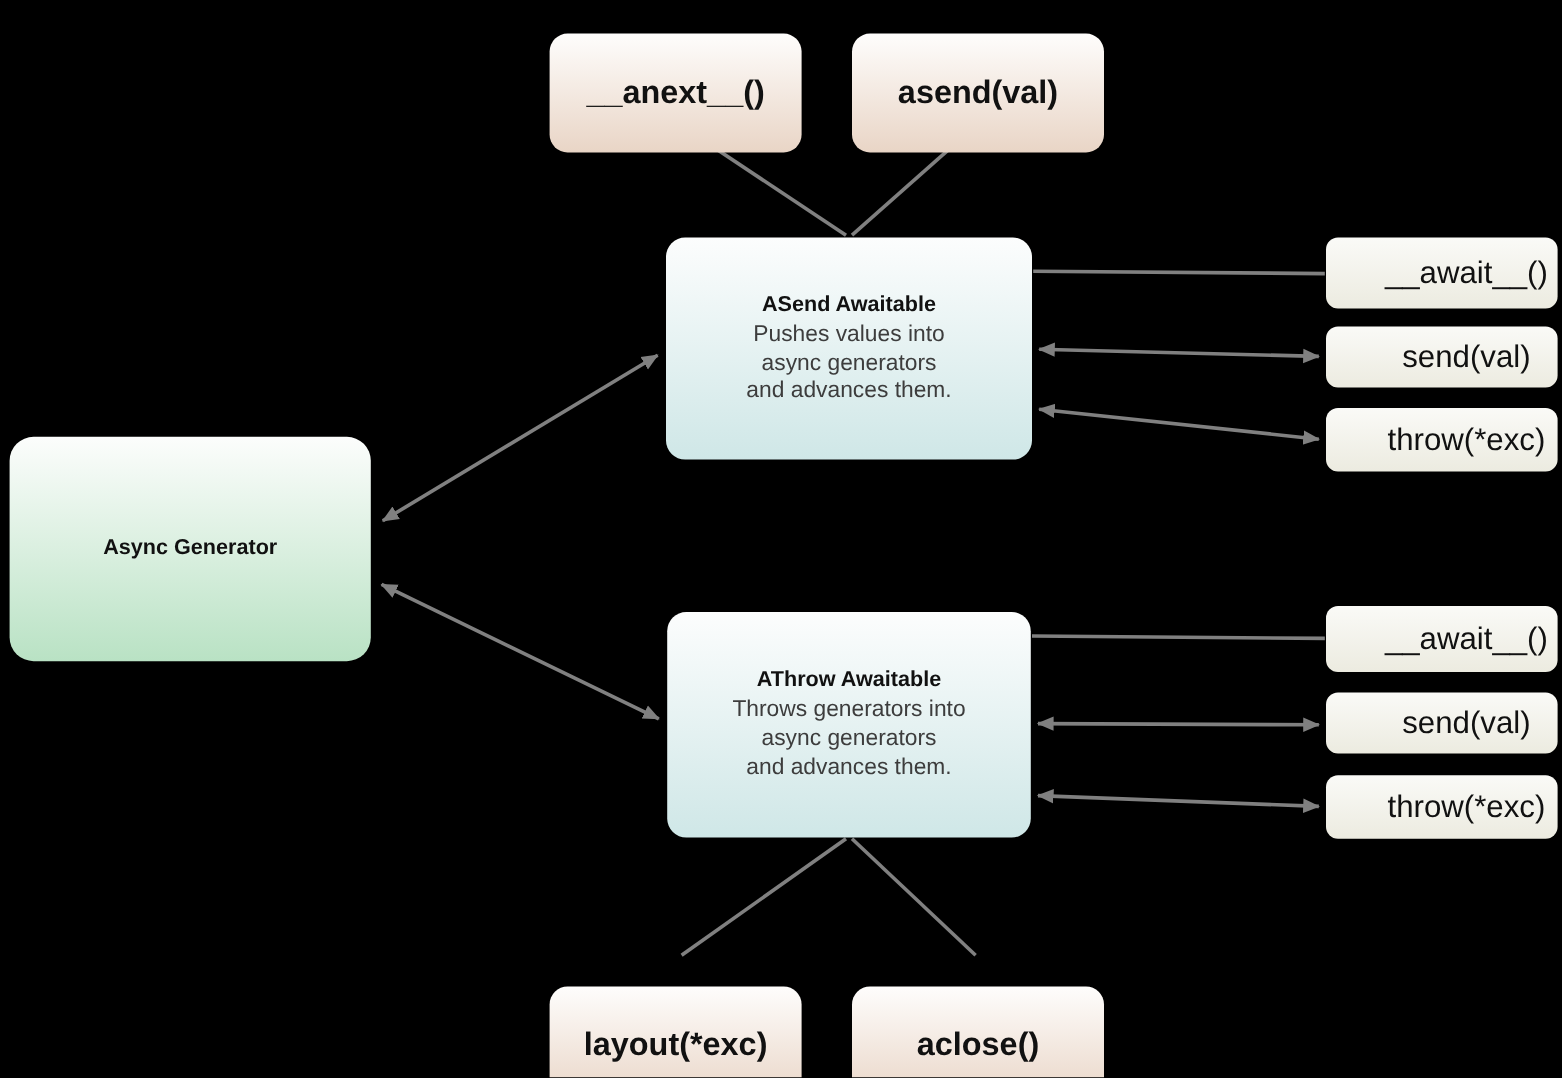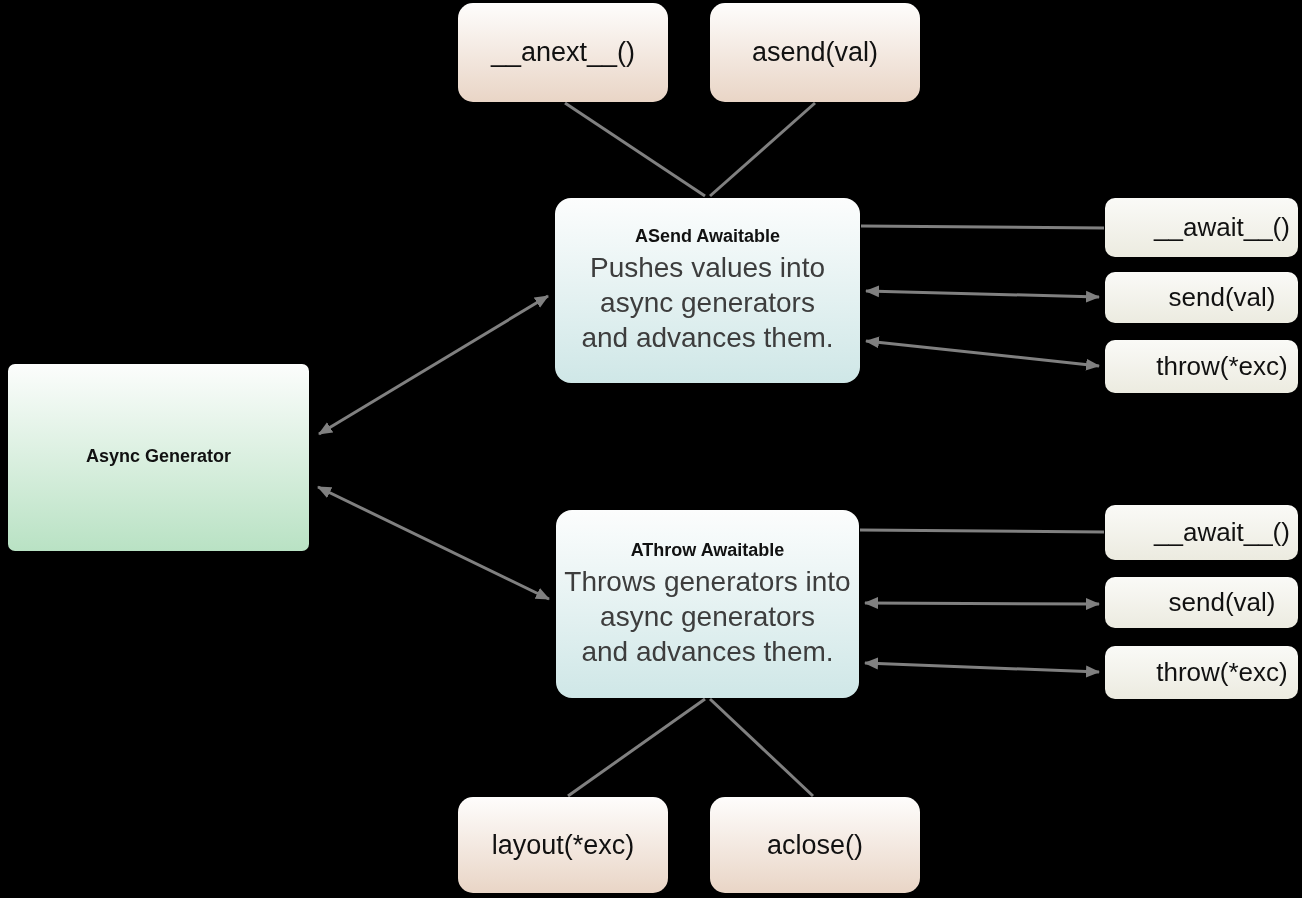--- a/index.html
+++ b/index.html
@@ -24,42 +24,42 @@
   .node{
     position:absolute;
     display:flex;flex-direction:column;
     align-items:center;justify-content:center;
     text-align:center;
     box-sizing:border-box;
   }
   .node.method{
     background:linear-gradient(to bottom,var(--method-top),var(--method-bottom));
     border-radius:15px;
-    font-weight:normal;font-size:27px;color:var(--title-color);
+    font-weight:bold;font-size:27px;color:var(--title-color);margin-top:25px;
   }
   .node.awaitable{
     background:linear-gradient(to bottom,var(--awaitable-top),var(--awaitable-bottom));
     border-radius:16px;
   }
   .node.generator{
     background:linear-gradient(to bottom,var(--generator-top),var(--generator-bottom));
-    border-radius:7px;
+    border-radius:20px;
     text-align:center;
   }
   .node.small{
     background:linear-gradient(to bottom,var(--small-top),var(--small-bottom));
     border-radius:10px;
     font-size:26px;color:var(--title-color);padding-left:41px;
   }
   .node-title{
     font-weight:bold;font-size:18px;color:var(--title-color);
     margin-bottom:3px;
   }
   .node-desc{
-    font-size:28px;color:var(--body-color);
+    font-size:19px;color:var(--body-color);
     line-height:1.25;white-space:pre-line;
   }
 </style>
 </head>
 <body>
 
 <div class="diagram">
 
   <svg class="edges" viewBox="0 0 1302 898" xmlns="http://www.w3.org/2000/svg">
     <defs>

